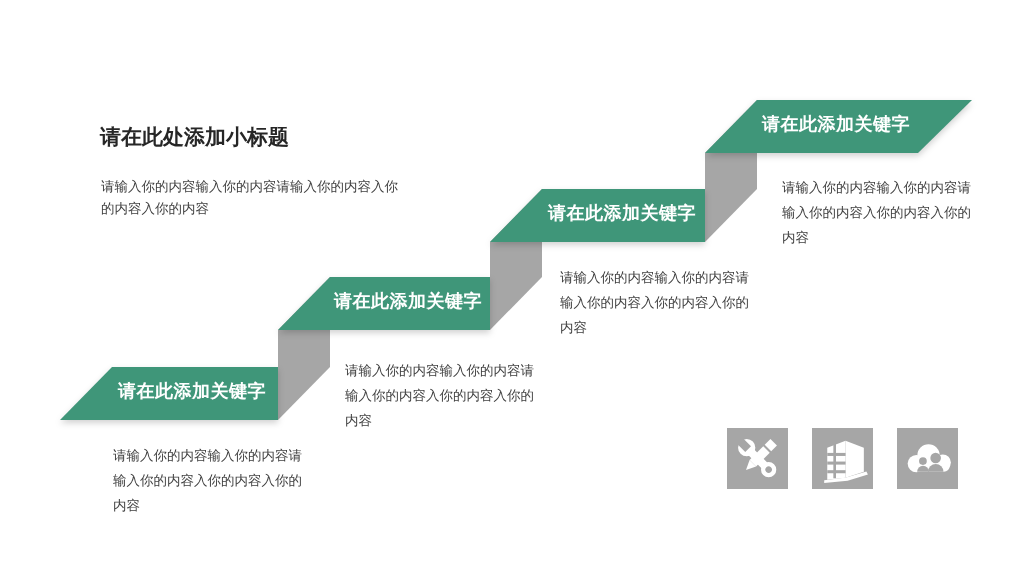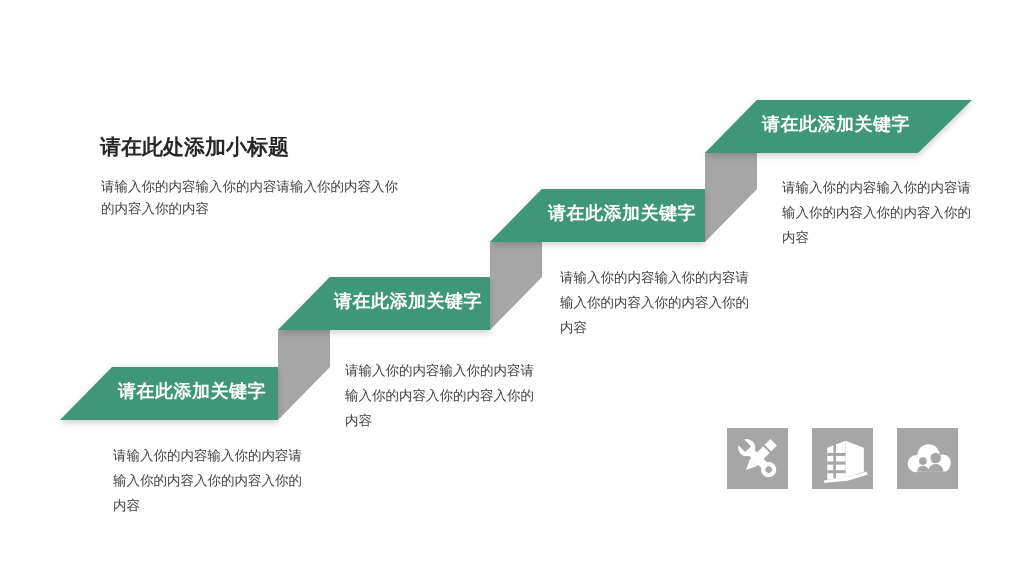--- a/index.html
+++ b/index.html
@@ -35,21 +35,21 @@
     letter-spacing: 0.5px;
     white-space: nowrap;
   }
   .band-label.l1 { left: 112px; top: 367px; width: 160px; }
   .band-label.l2 { left: 330px; top: 277px; width: 156px; }
   .band-label.l3 { left: 542px; top: 189px; width: 160px; }
   .band-label.l4 { left: 757px; top: 100px; width: 158px; }
 
   .page-title {
     position: absolute;
-    left: 100px; top: 133px;
+    left: 100px; top: 123px;
     margin: 0;
     font-size: 21px;
     font-weight: 700;
     color: var(--title_color, #262626);
     white-space: nowrap;
   }
   .body-text {
     position: absolute;
     font-size: 13.5px;
     color: var(--body_color, #3f3f3f);

